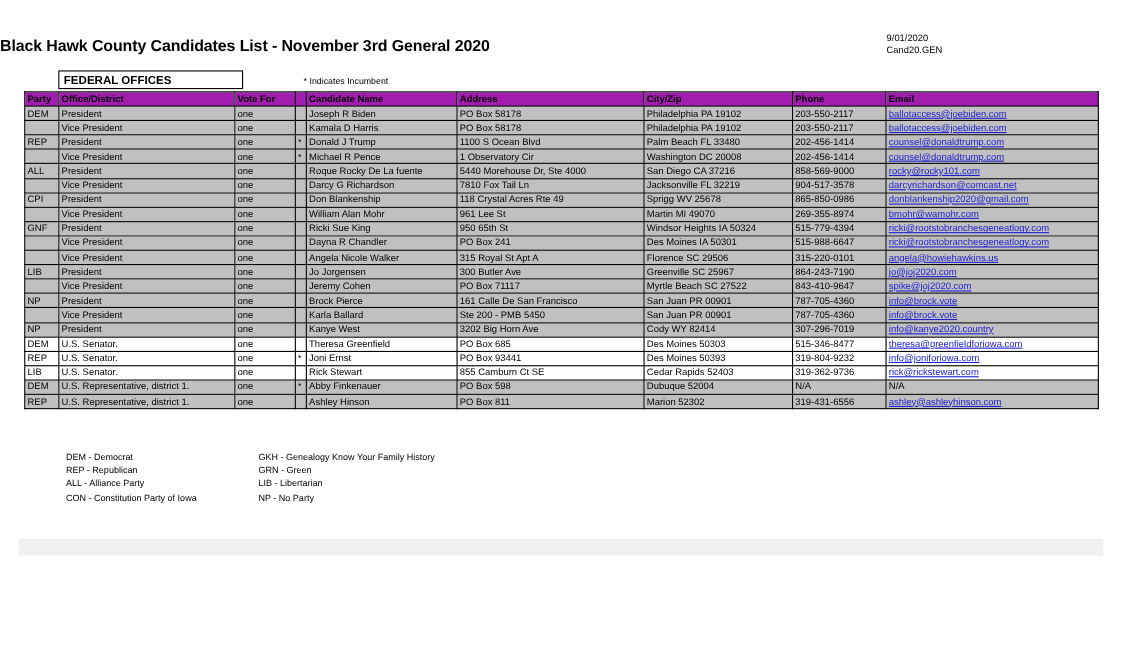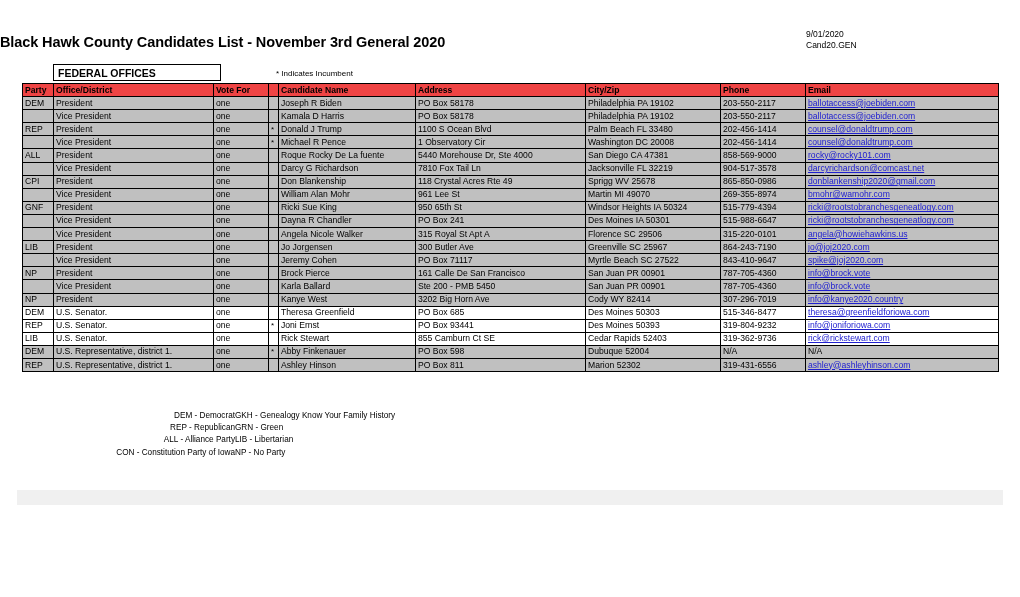--- a/index.html
+++ b/index.html
@@ -91,21 +91,21 @@
     height: 12.1px;
     line-height: 11px;
     overflow: hidden;
     white-space: nowrap;
     text-align: left;
     font-weight: normal;
     vertical-align: middle;
   }
   #cand-table thead th {
     font-weight: bold;
-    background: #ef4444;
+    background: #a21caf;
     border-top: 1.6px solid #000;
     border-bottom: 1.6px solid #000;
     font-size: 8.6px;
   }
   #cand-table thead th.th-star { border-left: 1.6px solid #000; }
 
   tr.shade td { background: #c0c0c0; }
   tr.plain td { background: #ffffff; }
 
   td.cell-party { text-align: center; }
@@ -130,21 +130,21 @@
     position: absolute;
     left: 60px;
     top: 410px;
     font-size: 8.2px;
     line-height: 12.2px;
   }
   #legend .legend-col {
     display: inline-block;
     vertical-align: top;
   }
-  #legend .legend-col.col-a { width: 175px; text-align: right; }
+  #legend .legend-col.col-a { width: 175px; }
   #legend .legend-col.col-b { width: 260px; }
   #legend .legend-row { white-space: nowrap; }
 
   
   #bottom-band {
     position: absolute;
     left: 17px;
     top: 490px;
     width: 986px;
     height: 15px;
@@ -237,21 +237,21 @@
         <td class="cell-phone">202-456-1414</td>
         <td class="cell-email"><span class="mail">counsel@donaldtrump.com</span></td>
       </tr>
       <tr class="shade">
         <td class="cell-party">ALL</td>
         <td class="cell-office">President</td>
         <td class="cell-vote">one</td>
         <td class="cell-star"></td>
         <td class="cell-name">Roque Rocky De La fuente</td>
         <td class="cell-addr">5440 Morehouse Dr, Ste 4000</td>
-        <td class="cell-city">San Diego CA 47381</td>
+        <td class="cell-city">San Diego CA 37216</td>
         <td class="cell-phone">858-569-9000</td>
         <td class="cell-email"><span class="mail">rocky@rocky101.com</span></td>
       </tr>
       <tr class="shade">
         <td class="cell-party"></td>
         <td class="cell-office">Vice President</td>
         <td class="cell-vote">one</td>
         <td class="cell-star"></td>
         <td class="cell-name">Darcy G Richardson</td>
         <td class="cell-addr">7810 Fox Tail Ln</td>

